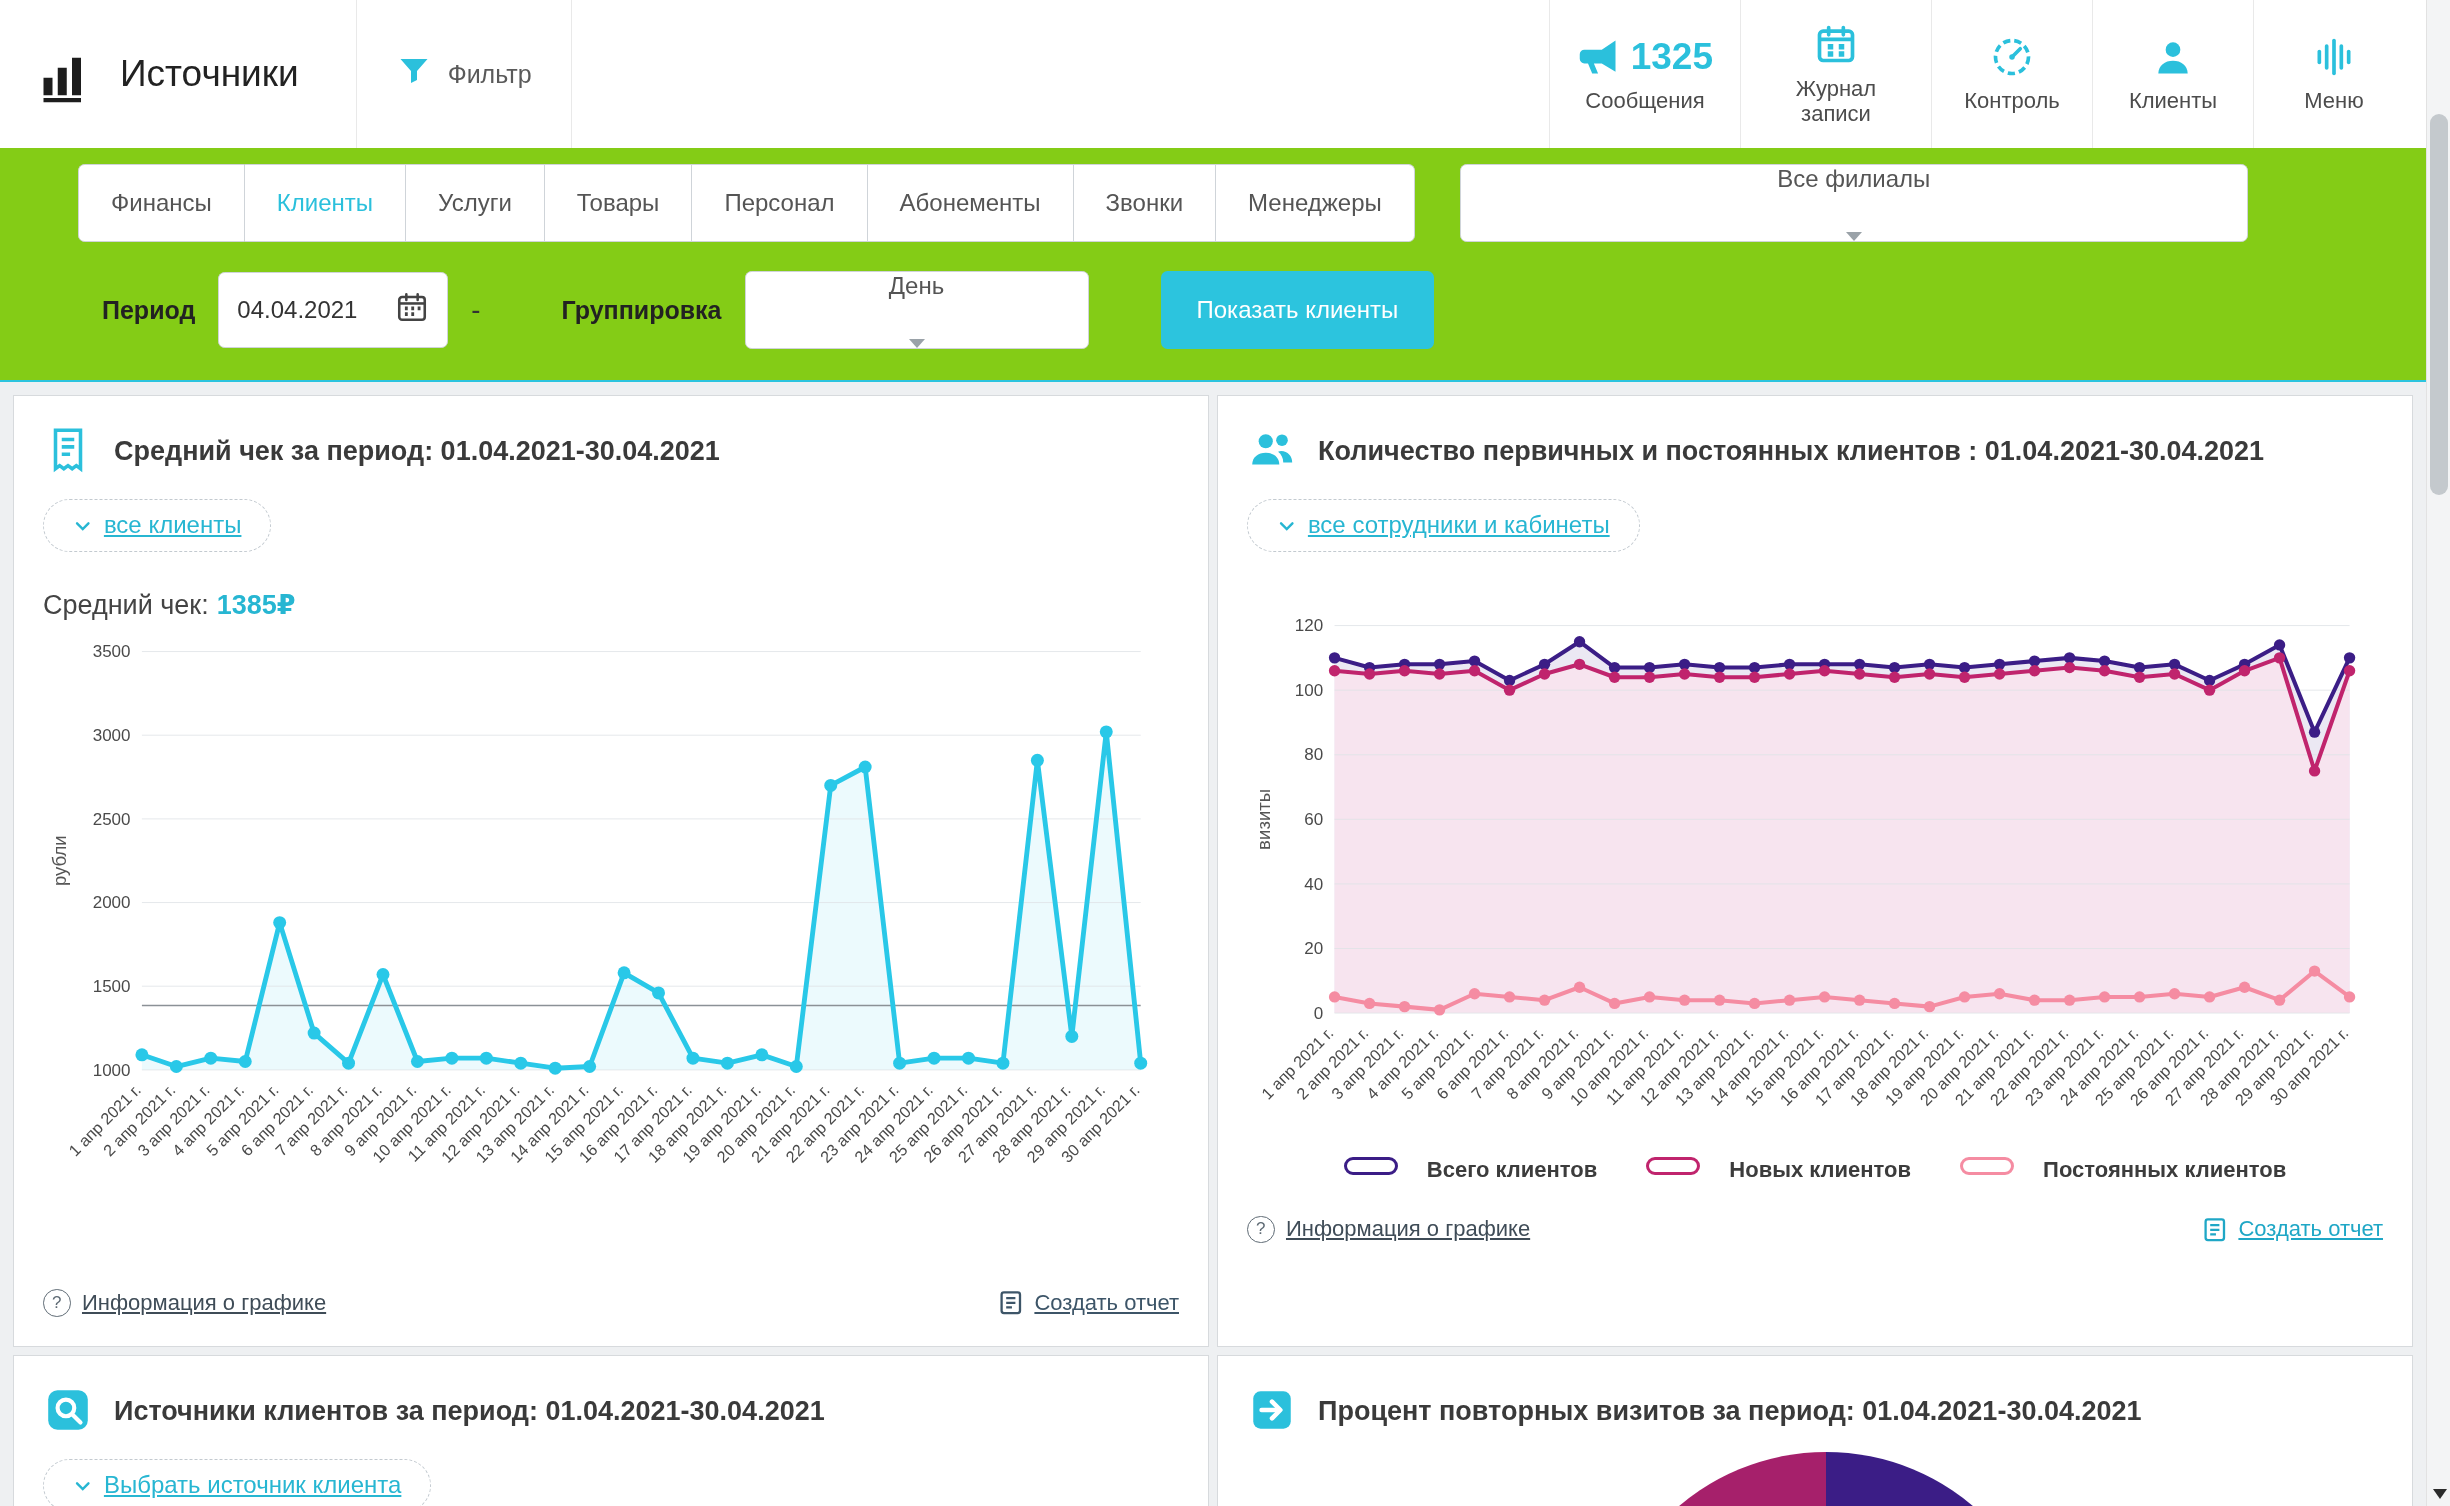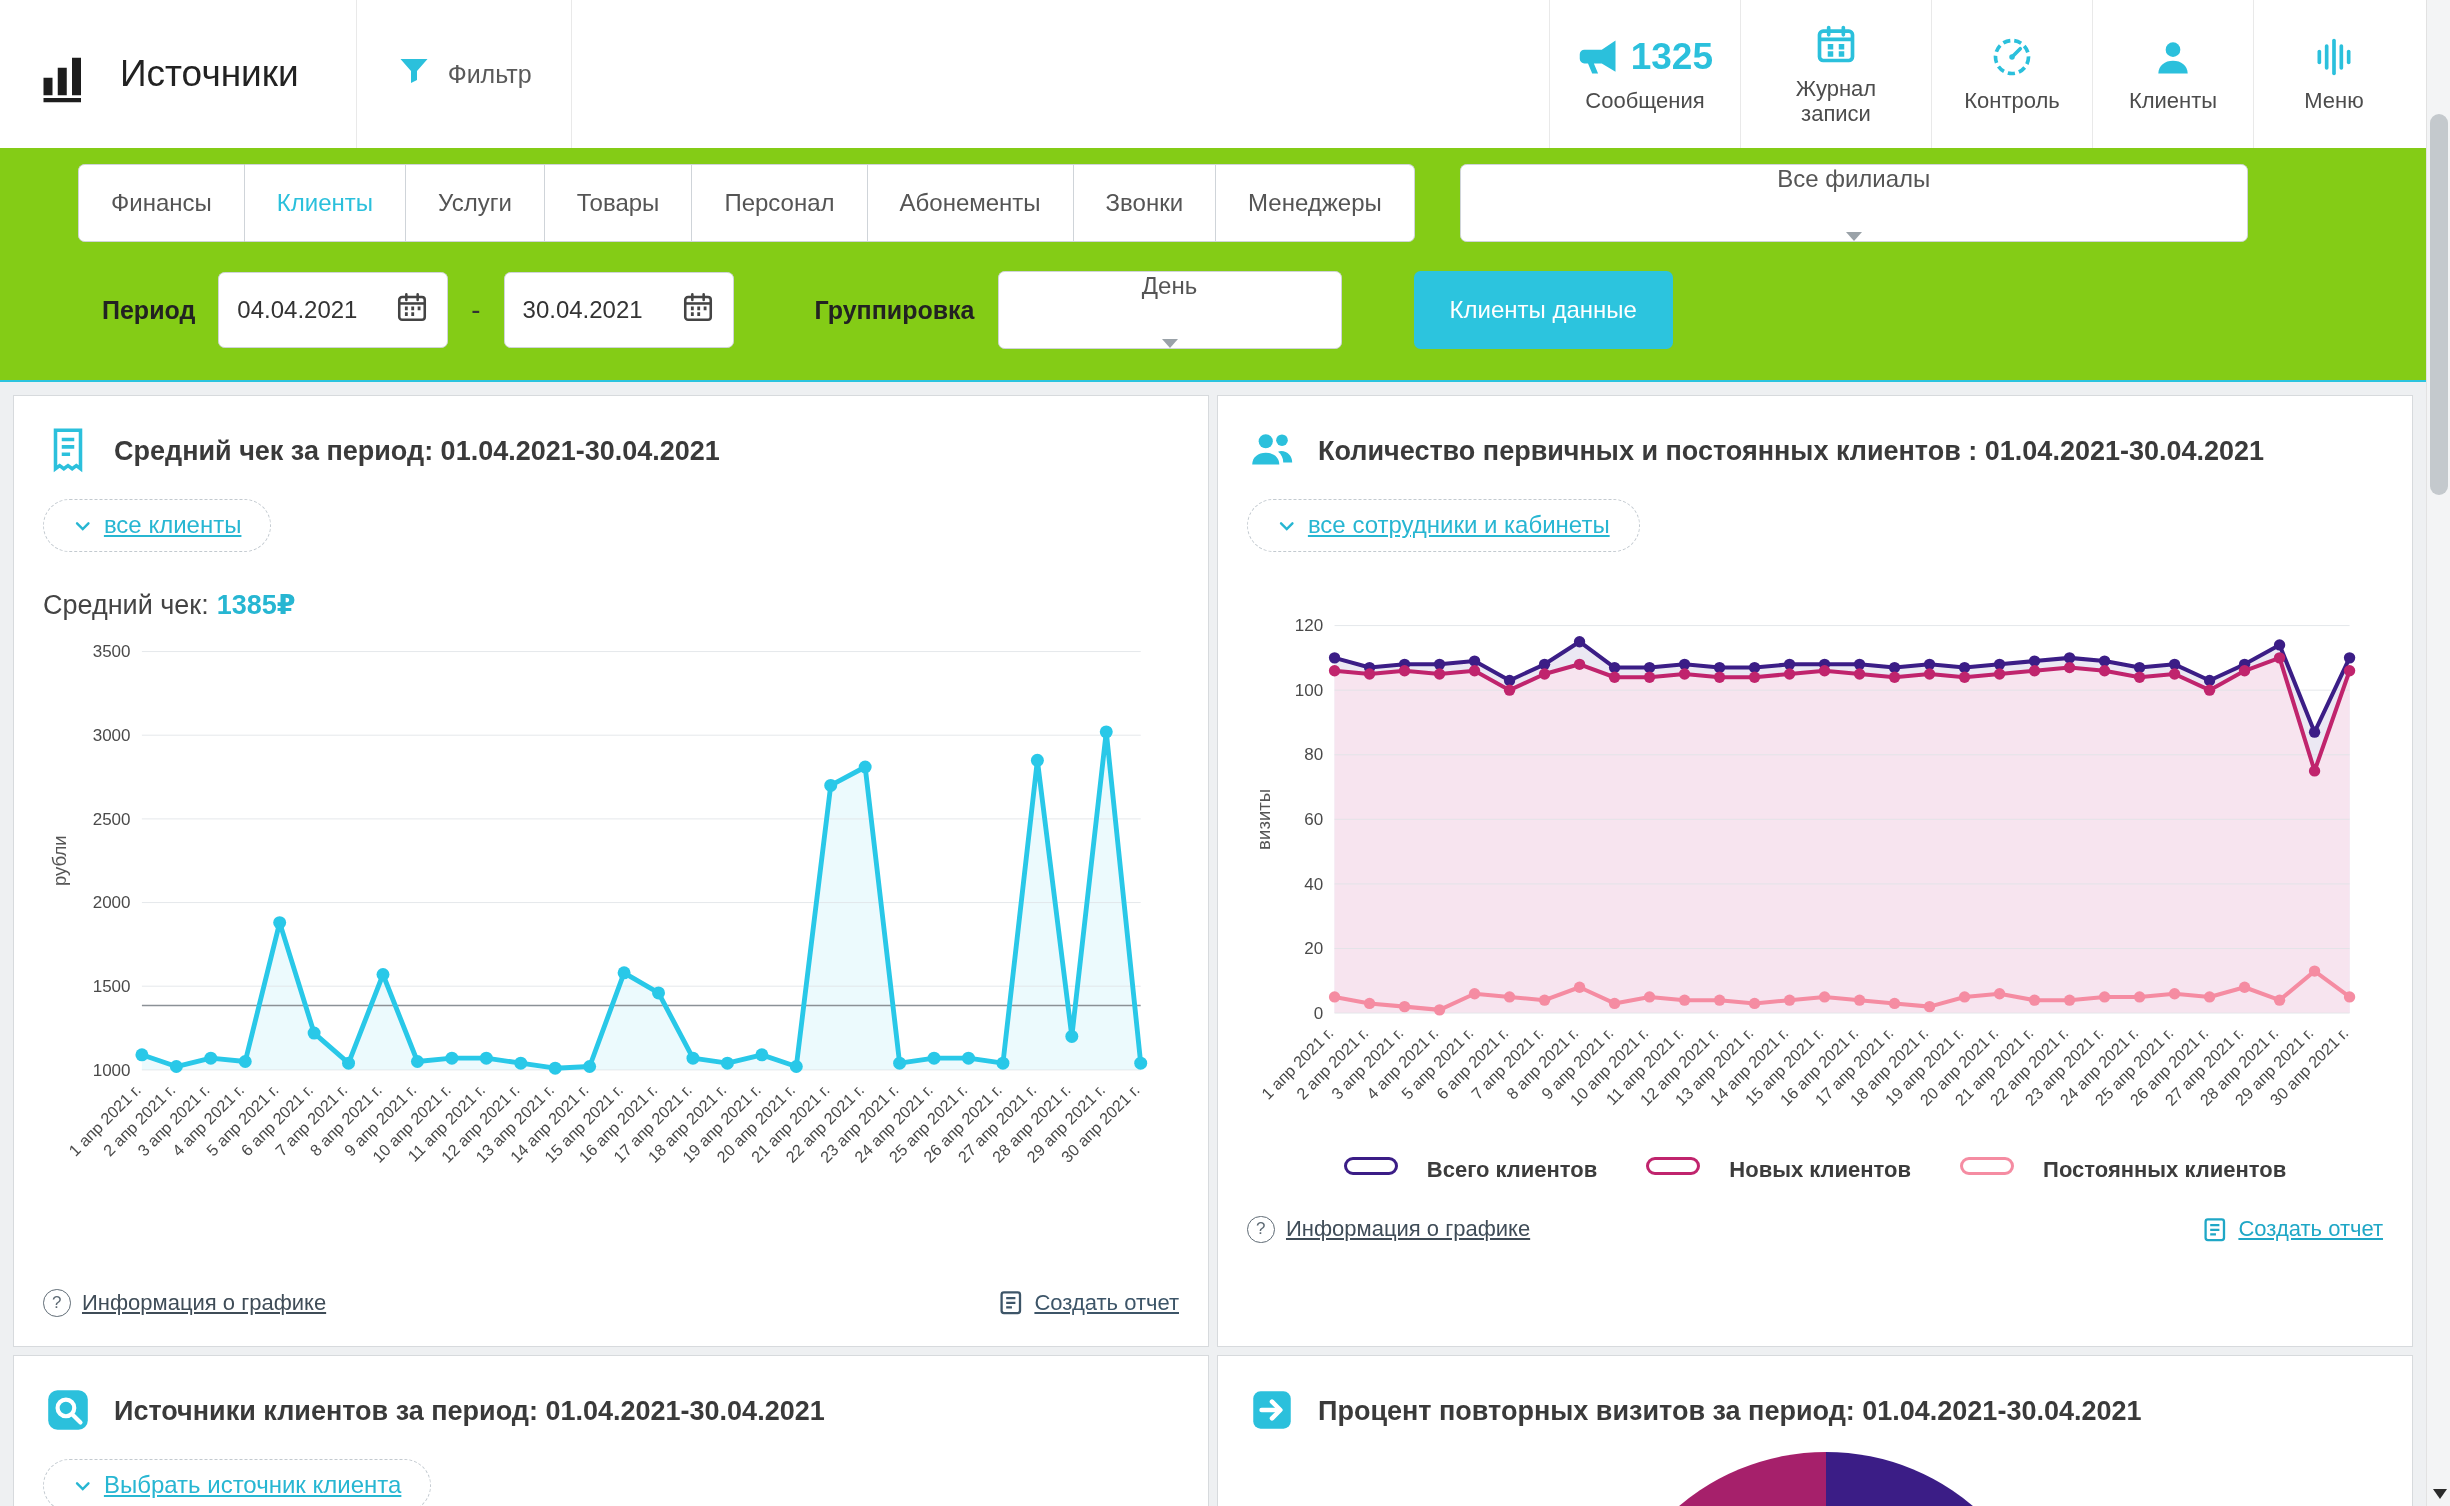--- a/index.html
+++ b/index.html
@@ -208,37 +208,26 @@
         <span>
           <svg viewBox="0 0 24 24" fill="none" stroke="#444" stroke-width="1.8">
               <rect x="3" y="5" width="18" height="16" rx="2"></rect>
               <path d="M3 9.5h18"></path>
               <path stroke-linecap="round" d="M8 3v4M16 3v4"></path>
               <path stroke-width="2.6" d="M7 13h2M11.5 13h2M16 13h2M7 17h2M11.5 17h2"></path>
             </svg>
         </span>
       </div>
       <span class="dash">-</span>
-      <div class="datebox">
-        <span>30.04.2021</span>
-        <span>
-          <svg viewBox="0 0 24 24" fill="none" stroke="#444" stroke-width="1.8">
-              <rect x="3" y="5" width="18" height="16" rx="2"></rect>
-              <path d="M3 9.5h18"></path>
-              <path stroke-linecap="round" d="M8 3v4M16 3v4"></path>
-              <path stroke-width="2.6" d="M7 13h2M11.5 13h2M16 13h2M7 17h2M11.5 17h2"></path>
-            </svg>
-        </span>
-      </div>
       <span class="fb-label ml72">Группировка</span>
       <div class="select grouping">
         <span>День</span>
         <span class="caret"></span>
       </div>
-      <button class="show-btn">Клиенты данные</button>
+      <button class="show-btn">Показать клиенты</button>
     </div>
   </section>
 
   <main class="content">
 
     <section class="panel">
       <div class="panel-head">
         <span>
           <svg viewBox="0 0 24 24" fill="none" stroke="#2bc0dc" stroke-width="1.7">
               <path d="M6 2.5h12v18.5l-2-1.5-2 1.5-2-1.5-2 1.5-2-1.5-2 1.5V2.5z"></path>

